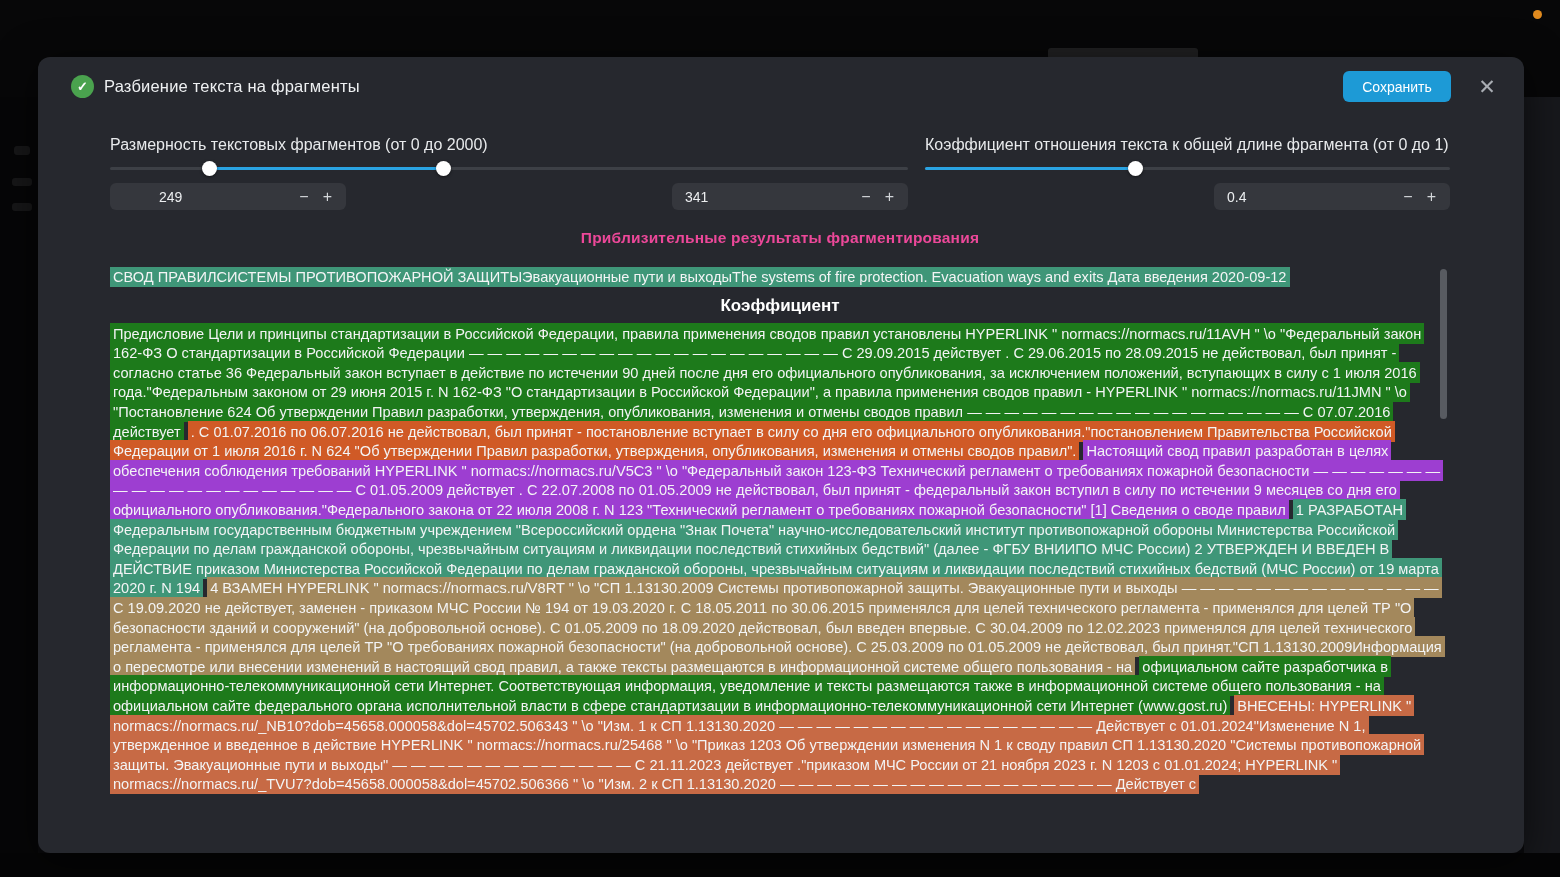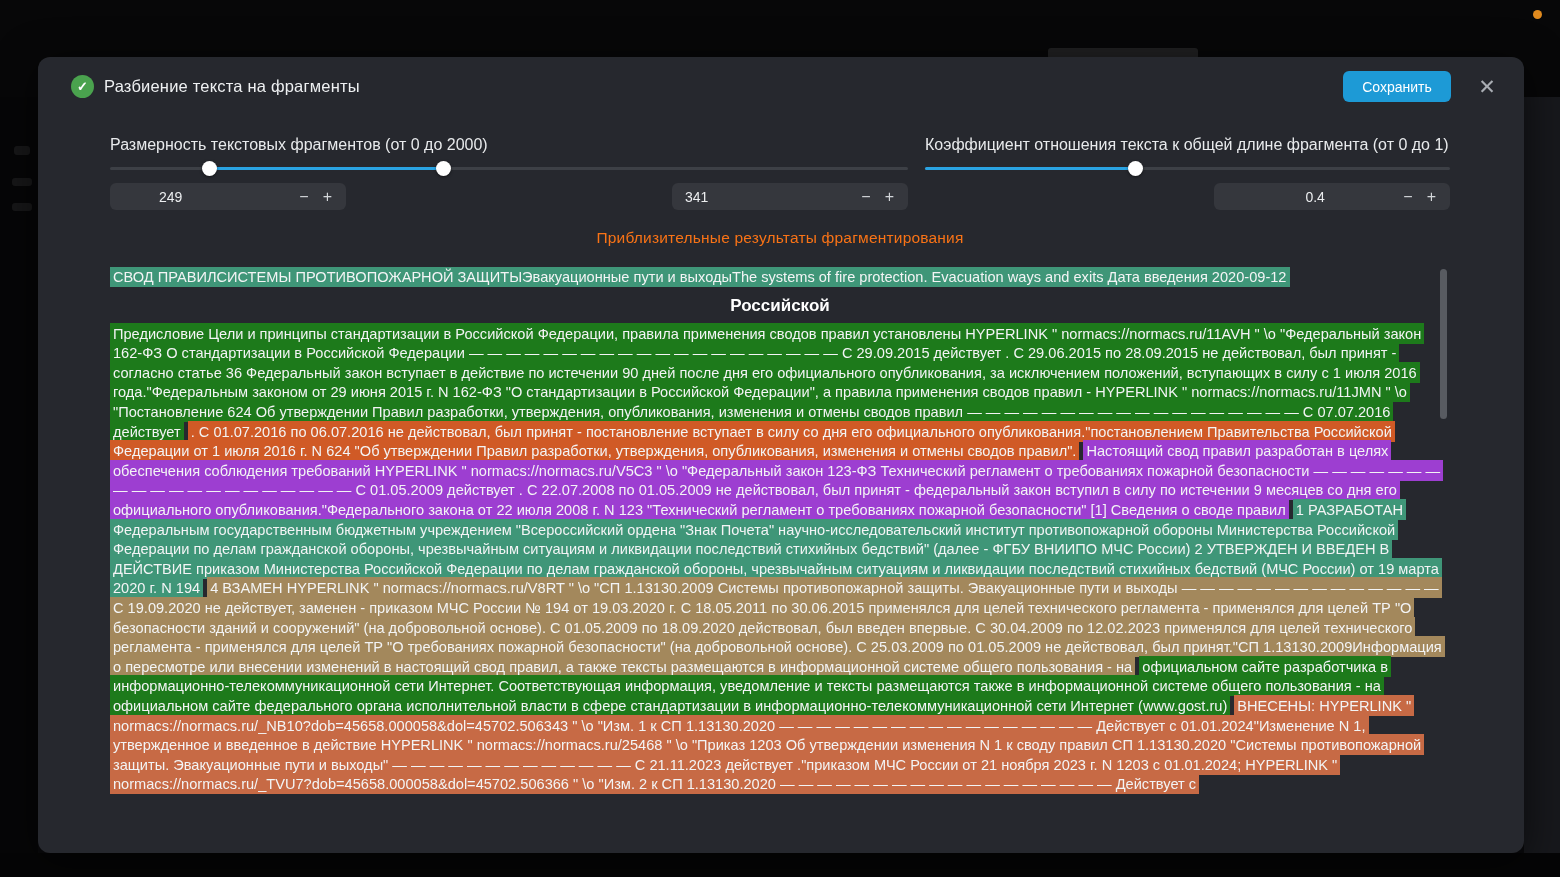--- a/index.html
+++ b/index.html
@@ -43,27 +43,27 @@
   .fill-size  { left:99px;  width:234px; }
   .fill-ratio { left:0;     width:210px; }
   .thumb { position:absolute; top:-6px; width:15px; height:15px; border-radius:50%; background:#fff;
            box-shadow:0 1px 3px rgba(0,0,0,.5); cursor:pointer; }
   .th-low  { left:92px;  }
   .th-high { left:326px; }
   .th-ratio{ left:203px; }
 
   .num-box { position:absolute; top:126px; width:236px; height:27px; background:#35373d; border-radius:6px;
              display:flex; align-items:center; color:#eceef0; font-size:14px; }
-  .nb-1 { left:72px;padding-left:36px; }  .nb-2 { left:634px; }  .nb-3 { left:1176px;text-align:center; }
+  .nb-1 { left:72px;padding-left:36px; }  .nb-2 { left:634px; }  .nb-3 { left:1176px; }
   .num-box .val { padding-left:13px; flex:1; }
   .stepper { display:flex; gap:14px; padding-right:14px; color:#d3d6da; font-size:16px; }
   .stepper span { cursor:pointer; line-height:27px; }
 
   .results-heading { position:absolute; left:72px; top:172px; width:1340px; text-align:center;
-                     font-size:15.5px; font-weight:400; color:#f97316; letter-spacing:.2px; }
+                     font-size:15.5px; font-weight:700; color:#ec4899; letter-spacing:.2px; }
 
   .preview { position:absolute; left:72px; top:210px; width:1340px; height:547px; overflow:hidden;
              font-size:14.6px; line-height:19.6px; color:#f3f4f5; }
   .preview mark { color:#f3f4f5; padding:2.5px 3px; -webkit-box-decoration-break:clone; box-decoration-break:clone; }
   .title-line { margin-bottom:9px; }
   .doc-heading { text-align:center; font-size:17px; font-weight:700; color:#fff; margin:0 0 9px 0; }
 
   .scroll-thumb { position:absolute; left:1402px; top:212px; width:7px; height:150px;
                   background:#585b61; border-radius:4px; cursor:pointer; }
 </style>
@@ -120,19 +120,19 @@
       <span class="stepper">
         <span>−</span>
         <span>+</span>
       </span>
     </div>
 
     <div class="results-heading">Приблизительные результаты фрагментирования</div>
 
     <div class="preview">
       <div class="title-line"><mark style="background-color: rgb(63, 150, 120);">СВОД ПРАВИЛСИСТЕМЫ ПРОТИВОПОЖАРНОЙ ЗАЩИТЫЭвакуационные пути и выходыThe systems of fire protection. Evacuation ways and exits Дата введения 2020-09-12</mark></div>
-      <div class="doc-heading">Российской</div>
+      <div class="doc-heading">Коэффициент</div>
       <div><mark style="background-color: rgb(29, 122, 27);">Предисловие Цели и принципы стандартизации в Российской Федерации, правила применения сводов правил установлены HYPERLINK " normacs://normacs.ru/11AVH " \o "Федеральный закон 162-ФЗ О стандартизации в Российской Федерации — — — — — — — — — — — — — — — — — — — — С 29.09.2015 действует . С 29.06.2015 по 28.09.2015 не действовал, был принят - согласно статье 36 Федеральный закон вступает в действие по истечении 90 дней после дня его официального опубликования, за исключением положений, вступающих в силу с 1 июля 2016 года."Федеральным законом от 29 июня 2015 г. N 162-ФЗ "О стандартизации в Российской Федерации", а правила применения сводов правил - HYPERLINK " normacs://normacs.ru/11JMN " \o "Постановление 624 Об утверждении Правил разработки, утверждения, опубликования, изменения и отмены сводов правил — — — — — — — — — — — — — — — — — — С 07.07.2016 действует</mark> <mark style="background-color: rgb(208, 90, 38);">. С 01.07.2016 по 06.07.2016 не действовал, был принят - постановление вступает в силу со дня его официального опубликования."постановлением Правительства Российской Федерации от 1 июля 2016 г. N 624 "Об утверждении Правил разработки, утверждения, опубликования, изменения и отмены сводов правил".</mark> <mark style="background-color: rgb(157, 62, 209);">Настоящий свод правил разработан в целях обеспечения соблюдения требований HYPERLINK " normacs://normacs.ru/V5C3 " \o "Федеральный закон 123-ФЗ Технический регламент о требованиях пожарной безопасности — — — — — — — — — — — — — — — — — — — — С 01.05.2009 действует . С 22.07.2008 по 01.05.2009 не действовал, был принят - федеральный закон вступил в силу по истечении 9 месяцев со дня его официального опубликования."Федерального закона от 22 июля 2008 г. N 123 "Технический регламент о требованиях пожарной безопасности" [1] Сведения о своде правил</mark> <mark style="background-color: rgb(63, 150, 120);">1 РАЗРАБОТАН Федеральным государственным бюджетным учреждением "Всероссийский ордена "Знак Почета" научно-исследовательский институт противопожарной обороны Министерства Российской Федерации по делам гражданской обороны, чрезвычайным ситуациям и ликвидации последствий стихийных бедствий" (далее - ФГБУ ВНИИПО МЧС России)   2 УТВЕРЖДЕН И ВВЕДЕН В ДЕЙСТВИЕ приказом Министерства Российской Федерации по делам гражданской обороны, чрезвычайным ситуациям и ликвидации последствий стихийных бедствий (МЧС России) от 19 марта 2020 г.  N 194</mark> <mark style="background-color: rgb(163, 136, 92);">4 ВЗАМЕН HYPERLINK " normacs://normacs.ru/V8RT " \o "СП 1.13130.2009 Системы противопожарной защиты. Эвакуационные пути и выходы — — — — — — — — — — — — — — С 19.09.2020 не действует, заменен - приказом МЧС России № 194 от 19.03.2020 г. С 18.05.2011 по 30.06.2015 применялся для целей технического регламента - применялся для целей ТР "О безопасности зданий и сооружений" (на добровольной основе). С 01.05.2009 по 18.09.2020 действовал, был введен впервые. С 30.04.2009 по 12.02.2023 применялся для целей технического регламента - применялся для целей ТР "О требованиях пожарной безопасности" (на добровольной основе). С 25.03.2009 по 01.05.2009 не действовал, был принят."СП 1.13130.2009Информация о пересмотре или внесении изменений в настоящий свод правил, а также тексты размещаются в информационной системе общего пользования - на</mark> <mark style="background-color: rgb(29, 122, 27);">официальном сайте разработчика в информационно-телекоммуникационной сети Интернет. Соответствующая информация, уведомление и тексты размещаются также в информационной системе общего пользования - на официальном сайте федерального органа исполнительной власти в сфере стандартизации в информационно-телекоммуникационной сети Интернет (www.gost.ru)</mark> <mark style="background-color: rgb(199, 106, 69);">ВНЕСЕНЫ: HYPERLINK " normacs://normacs.ru/_NB10?dob=45658.000058&amp;dol=45702.506343 " \o "Изм. 1 к СП 1.13130.2020 — — — — — — — — — — — — — — — — — Действует с 01.01.2024"Изменение N 1, утвержденное и введенное в действие HYPERLINK " normacs://normacs.ru/25468 " \o "Приказ 1203 Об утверждении изменения N 1 к своду правил СП 1.13130.2020 "Системы противопожарной защиты. Эвакуационные пути и выходы" — — — — — — — — — — — — — С 21.11.2023 действует ."приказом МЧС России от 21 ноября 2023 г. N 1203 с 01.01.2024; HYPERLINK " normacs://normacs.ru/_TVU7?dob=45658.000058&amp;dol=45702.506366 " \o "Изм. 2 к СП 1.13130.2020 — — — — — — — — — — — — — — — — — — Действует с</mark></div>
     </div>
 
     <div class="scroll-thumb"></div>
   </div>
 </div>
 
 </body></html>

